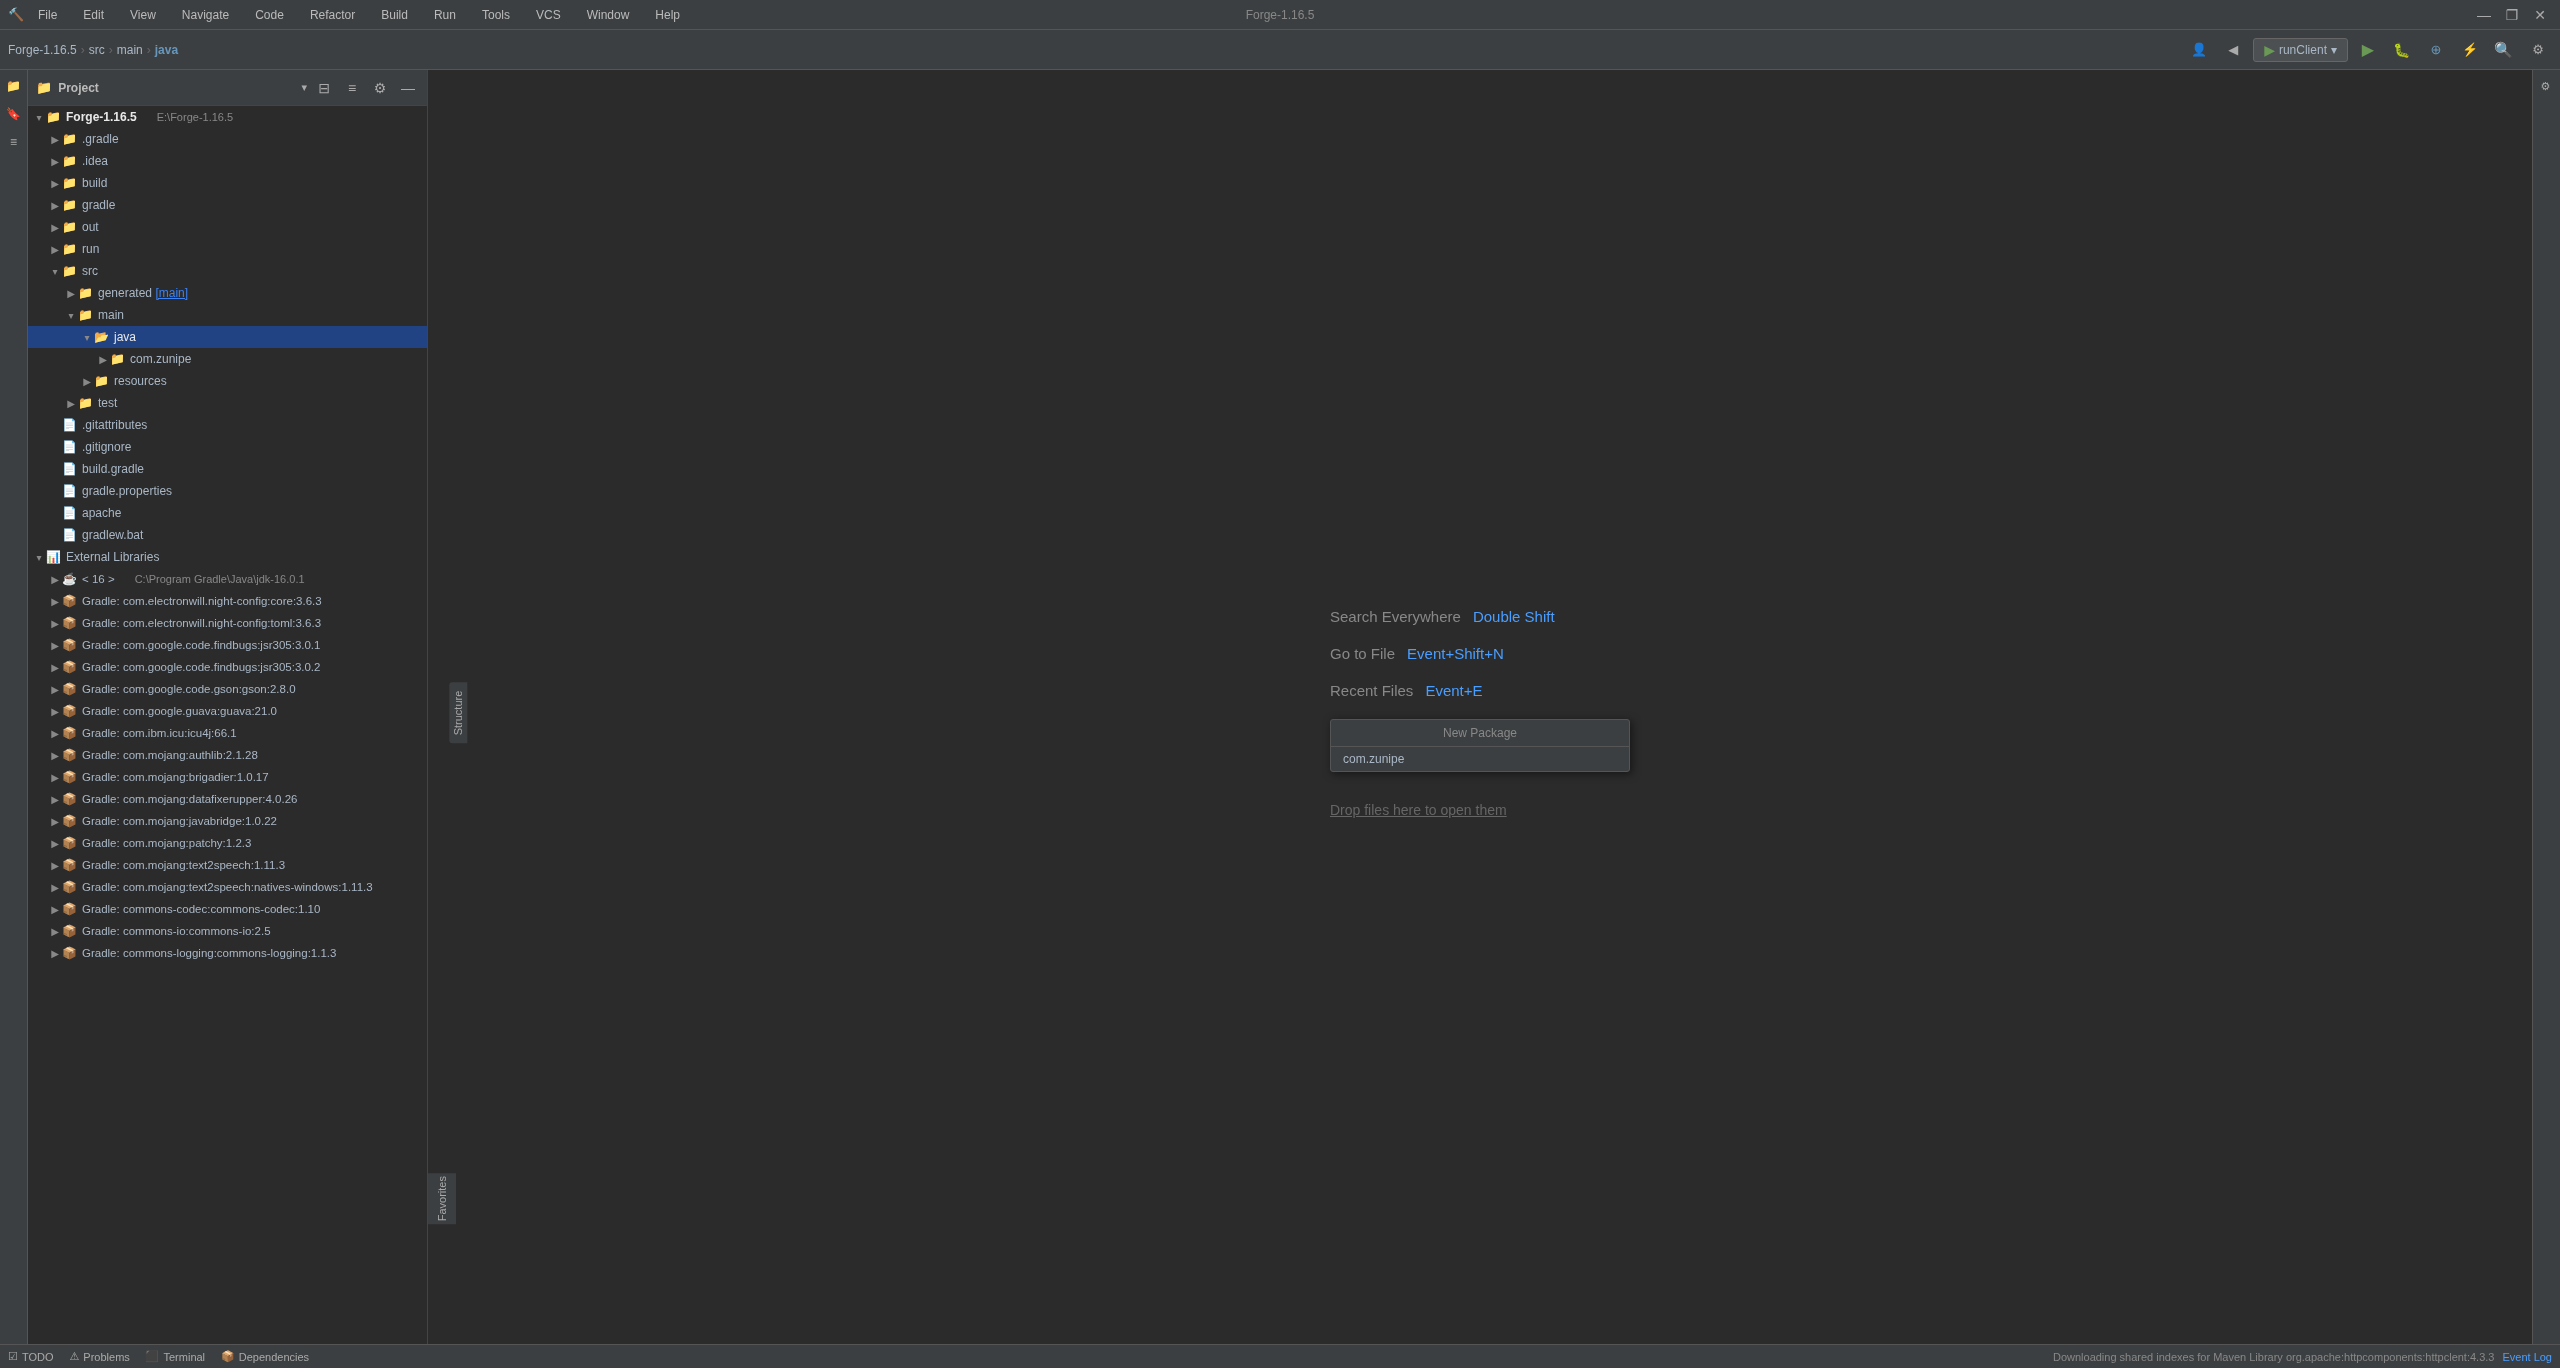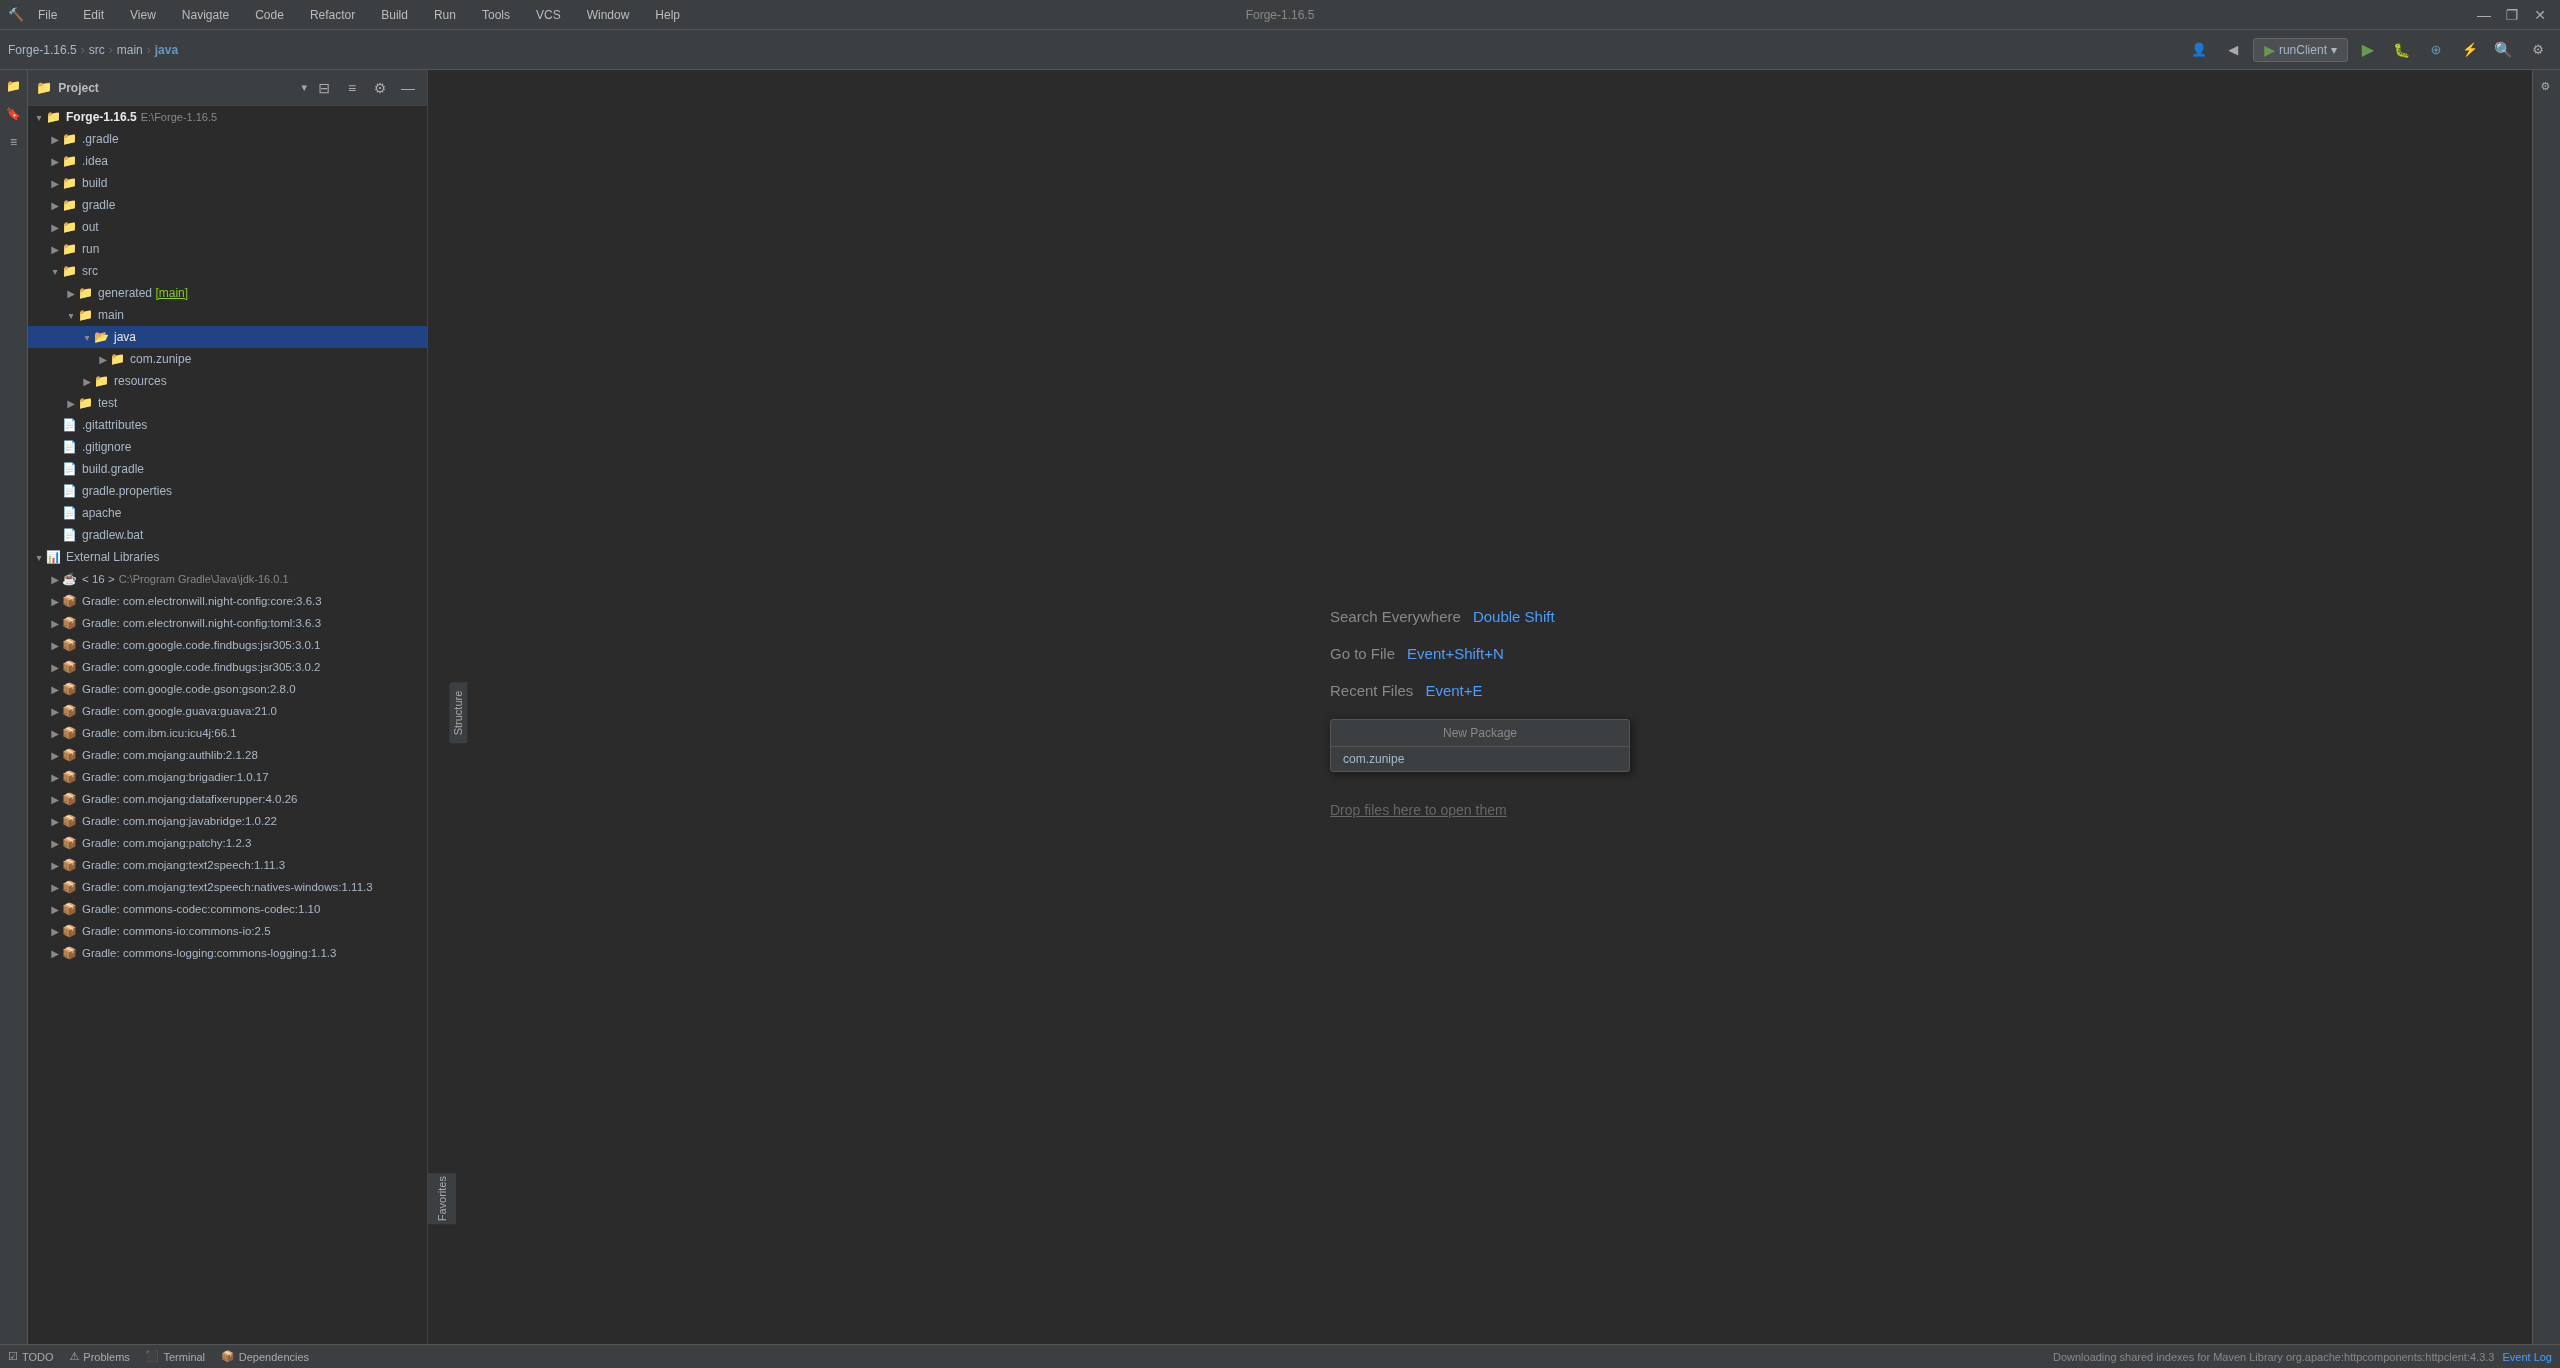--- a/index.html
+++ b/index.html
@@ -197,21 +197,21 @@
       width: 16px;
       height: 16px;
       margin-right: 4px;
       display: inline-flex; align-items: center; justify-content: center;
       font-size: 12px;
     }
     .folder-icon { color: #e8a317; }
     .folder-icon-blue { color: #6897bb; }
     .tree-label { color: #a9b7c6; }
     .tree-label.bold { font-weight: bold; color: #e8e8e8; }
-    .tree-label.path { color: #888; font-size: 11px; margin-left: 4px; }
+    .tree-label.path { color: #888; font-size: 11px; margin-left: 20px; }
 
     
     .indent-0 { padding-left: 4px; }
     .indent-1 { padding-left: 20px; }
     .indent-2 { padding-left: 36px; }
     .indent-3 { padding-left: 52px; }
     .indent-4 { padding-left: 68px; }
 
     
     .editor-area {
@@ -444,21 +444,21 @@
 
       <div class="tree-item indent-1">
         <span class="tree-arrow">▾</span>
         <span class="tree-icon" style="color:#e8a317;">📁</span>
         <span class="tree-label">src</span>
       </div>
 
       <div class="tree-item indent-2">
         <span class="tree-arrow">▶</span>
         <span class="tree-icon" style="color:#e8a317;">📁</span>
-        <span class="tree-label">generated <span style="color:#84cc16;text-decoration:underline;">[main]</span></span>
+        <span class="tree-label">generated <span style="color:#3b82f6;text-decoration:underline;">[main]</span></span>
       </div>
 
       <div class="tree-item indent-2">
         <span class="tree-arrow">▾</span>
         <span class="tree-icon" style="color:#e8a317;">📁</span>
         <span class="tree-label">main</span>
       </div>
 
       <div class="tree-item indent-3 selected">
         <span class="tree-arrow">▾</span>

